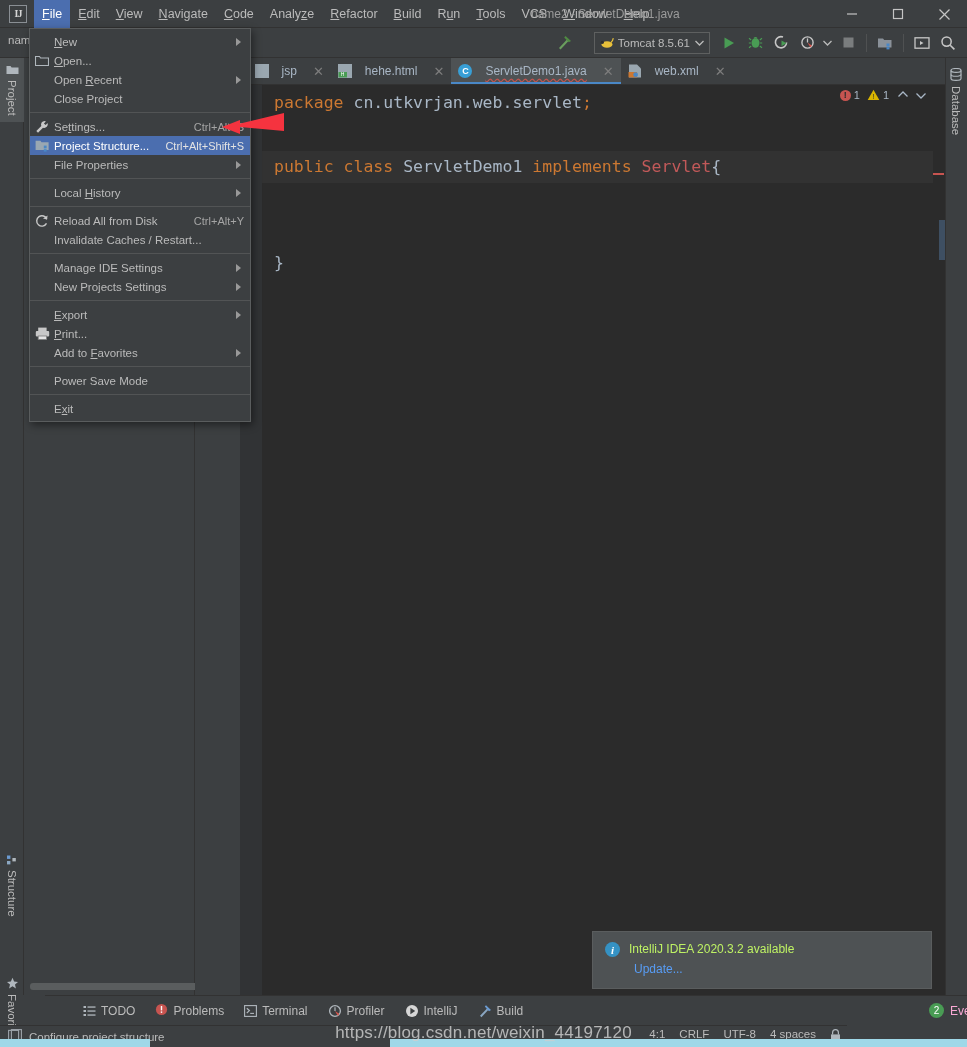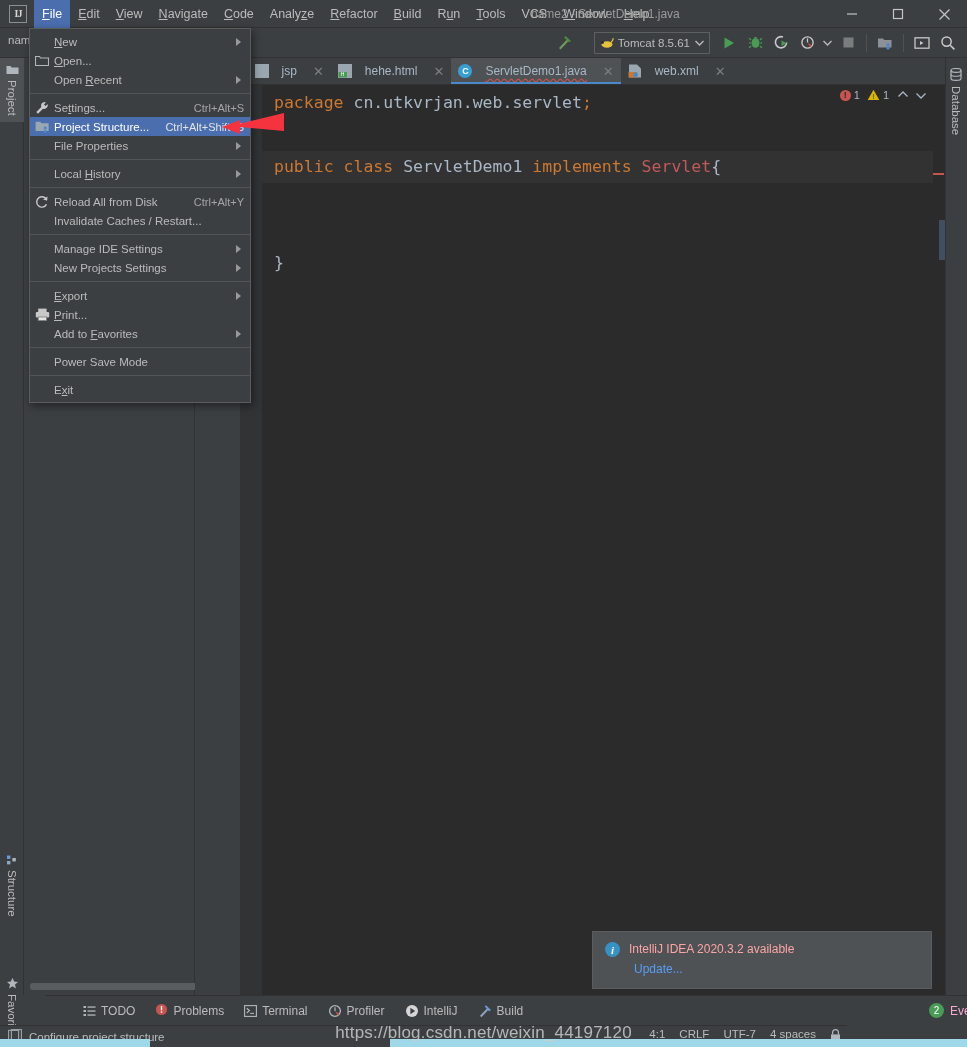--- a/index.html
+++ b/index.html
@@ -196,21 +196,21 @@
     background: #3e4f62;
   }
 
   
   .notif {
     position: absolute; left: 592px; top: 931px; width: 340px; height: 58px;
     background: #4e5254; border: 1px solid #5a5d5e;
     padding: 9px 12px;
   }
   .notif-row { display: flex; align-items: flex-start; gap: 9px; }
-  .notif-title { font-size: 12px; color: #fca5a5; line-height: 16px; }
+  .notif-title { font-size: 12px; color: #bef264; line-height: 16px; }
   .notif-link {
     font-size: 12px; color: #589df6; margin-left: 29px; margin-top: 5px;
     display: block; cursor: default;
   }
   .info-circ {
     width: 15px; height: 15px; border-radius: 50%; background: #3592c4;
     color: #fff; font-size: 11px; font-weight: bold; font-style: italic;
     display: flex; align-items: center; justify-content: center;
     font-family: "Liberation Serif", serif; flex: none; margin-top: 1px;
   }
@@ -608,21 +608,21 @@
         <svg width="14" height="13" viewBox="0 0 14 13">
           <rect x="0.6" y="1.4" width="10" height="10" fill="none" stroke="#9da4aa" stroke-width="1.1"></rect>
           <rect x="3.4" y="0.6" width="10" height="10" fill="none" stroke="#9da4aa" stroke-width="1.1"></rect>
         </svg>
       </span>
       <span class="sb-text">Configure project structure</span>
     </div>
     <div class="sb-right">
       <span class="sb-text">4:1</span>
       <span class="sb-text">CRLF</span>
-      <span class="sb-text">UTF-7</span>
+      <span class="sb-text">UTF-8</span>
       <span class="sb-text">4 spaces</span>
       <span>
         <svg width="11" height="13" viewBox="0 0 11 13">
             <path d="M2.6 5.4 V3.6 a2.9 2.9 0 0 1 5.8 0 V5.4" fill="none" stroke="#b0b7bd" stroke-width="1.2"></path>
             <rect x="1" y="5.4" width="9" height="6.4" fill="#b0b7bd"></rect>
           </svg>
       </span>
     </div>
   </div>
 
@@ -642,20 +642,24 @@
           <svg width="14" height="12" viewBox="0 0 14 12">
             <path d="M0.5 1.5 L4.5 1.5 L5.6 3 L13.5 3 L13.5 10.5 L0.5 10.5 Z" fill="none" stroke="#b0b7bd" stroke-width="1.1"></path>
           </svg>
         </div>
         <div class="mlabel"><u>O</u>pen...</div>
       </div>
       <div class="mrow">
         <div class="micon"></div>
         <div class="mlabel">Open <u>R</u>ecent</div>
         <div class="marrow"></div>
+      </div>
+      <div class="mrow">
+        <div class="micon"></div>
+        <div class="mlabel">Close Project</div>
       </div>
       <div class="msep"></div>
       <div class="mrow">
         <div class="micon">
           <svg width="14" height="14" viewBox="0 0 14 14">
             <path d="M9.6 1 a3.6 3.6 0 0 0-3.3 5l-5 5 1.7 1.7 5-5a3.6 3.6 0 0 0 4.6-4.6l-2 2-1.7-1.7 2-2 z" fill="#c8c8c8"></path>
           </svg>
         </div>
         <div class="mlabel">Se<u>t</u>tings...</div>
         <div class="mshort">Ctrl+Alt+S</div>

